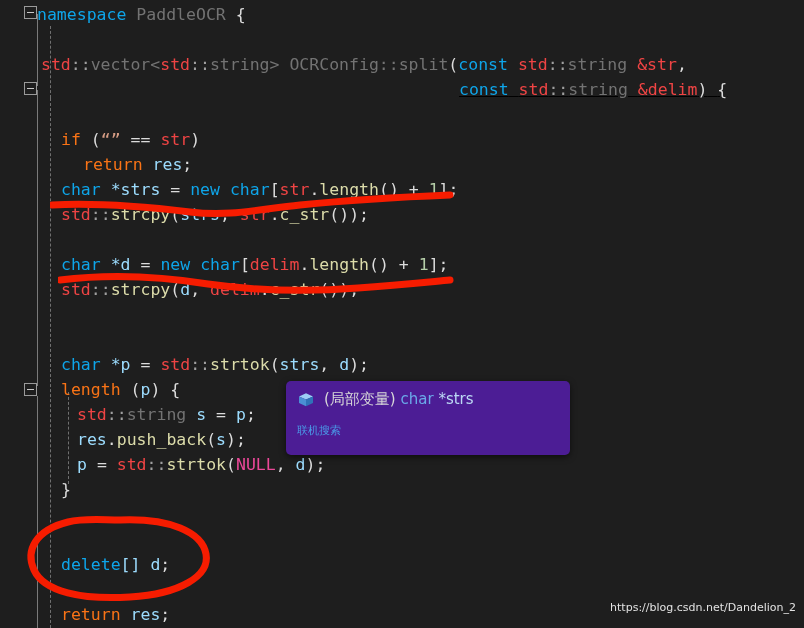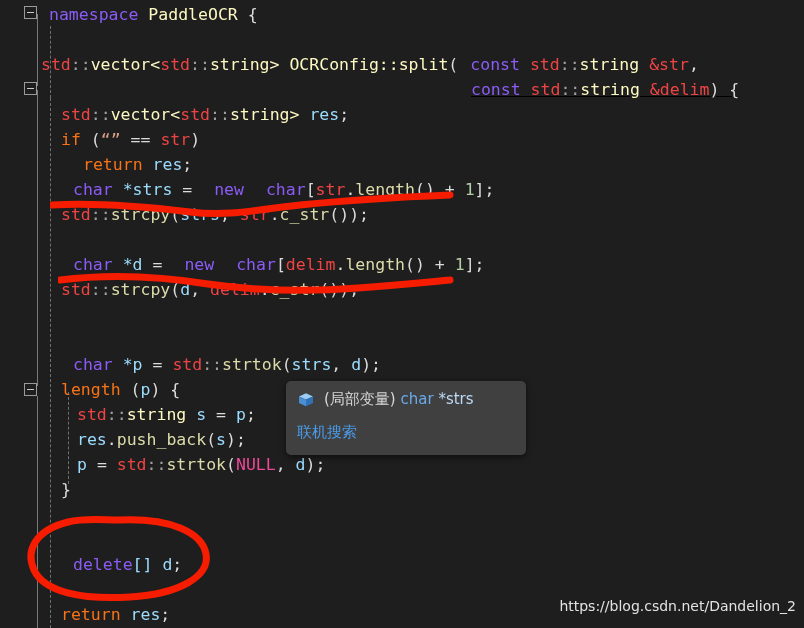--- a/index.html
+++ b/index.html
@@ -58,45 +58,45 @@
   .code-line {
     position: absolute;
     white-space: pre;
     font-family: "DejaVu Sans Mono", "Liberation Mono", monospace;
     font-size: 16.5px;
     line-height: 25px;
     letter-spacing: 0px;
   }
   .t-plain   { color: #ef4444; }
   .t-kw      { color: #f97316; }   
-  .t-type    { color: #8b5cf6; margin-left: 12px; }   
-  .t-class   { color: #fef9c3; }   
+  .t-type    { color: #0ea5e9; }   
+  .t-class   { color: #737373; }   
   .t-var     { color: #9cdcfe; }   
   .t-fn      { color: #dcdcaa; }   
   .t-num     { color: #b5cea8; }
   .t-str     { color: #d69d85; }
   .t-punct   { color: #dcdcdc; }
   .t-macro   { color: #ec4899; }
   .t-grey    { color: #a0a0a0; }
 
   
   .ink {
     position: absolute;
     pointer-events: none;
   }
 
   
   #tooltip {
     position: absolute;
     left: 286px;
     top: 381px;
-    width: 240px;
+    width: 284px;
     height: 74px;
     box-sizing: border-box;
-    background: #404040;
+    background: #4c1d95;
     border-radius: 5px;
     box-shadow: 0 2px 6px rgba(0,0,0,0.55);
     font-family: "DejaVu Sans", "Liberation Sans", sans-serif;
   }
   .tt-row1 {
     position: absolute;
     left: 11px;
     top: 9px;
     display: flex;
     align-items: center;
@@ -111,32 +111,32 @@
   .tt-sig {
     font-size: 15px;
     color: #d8d8d8;
   }
   .tt-sig .kw { color: #6aa9e9; }
   .tt-sig .id { color: #bcd9f5; }
   .tt-link {
     position: absolute;
     left: 11px;
     top: 42px;
-    font-size: 15px;
+    font-size: 11px;
     color: #4a9ae8;
     cursor: pointer;
   }
 
   
   #watermark {
     position: absolute;
     right: 8px;
     bottom: 14px;
     font-family: "DejaVu Sans", "Liberation Sans", sans-serif;
-    font-size: 14px;
+    font-size: 11px;
     color: #e2e2e2;
     white-space: nowrap;
     margin-left: 48px;
   }
 </style>
 </head>
 <body>
 
 <div id="editor">
 
@@ -151,21 +151,20 @@
   <div class="indent-guide" style="left:50px;top:26px;height:72px;"></div>
   <div class="indent-guide" style="left:50px;top:98px;height:530px;"></div>
   <div class="indent-guide" style="left:68px;top:392px;height:92px;"></div>
 
   <div class="code-line" style="left:37px;top:2px;"><span class="t-type">namespace</span> <span class="t-class">PaddleOCR</span> <span class="t-punct">{</span></div>
 
   <div class="code-line" style="left:41px;top:52px;"><span class="t-plain">std</span><span class="t-grey">::</span><span class="t-class">vector</span><span class="t-class">&lt;</span><span class="t-plain">std</span><span class="t-grey">::</span><span class="t-class">string</span><span class="t-class">&gt;</span> <span class="t-class">OCRConfig</span><span class="t-class">::</span><span class="t-class">split</span><span class="t-punct">(</span><span class="t-type">const</span> <span class="t-plain">std</span><span class="t-grey">::</span><span class="t-class">string</span> <span class="t-plain">&amp;str</span><span class="t-punct">,</span></div>
 
   <div class="code-line" style="left:459px;top:77px;text-decoration:underline;"><span class="t-type">const</span> <span class="t-plain">std</span><span class="t-grey">::</span><span class="t-class">string</span> <span class="t-plain">&amp;delim</span><span class="t-punct">)</span> <span class="t-punct">{</span></div>
 
-  <div class="code-line" style="left:61px;top:102px;"><span class="t-plain">std</span><span class="t-grey">::</span><span class="t-class">vector</span><span class="t-class">&lt;</span><span class="t-plain">std</span><span class="t-grey">::</span><span class="t-class">string</span><span class="t-class">&gt;</span> <span class="t-var">res</span><span class="t-punct">;</span></div>
 
   <div class="code-line" style="left:61px;top:127px;"><span class="t-kw">if</span> <span class="t-punct">(</span><span class="t-str">“”</span> <span class="t-punct">==</span> <span class="t-plain">str</span><span class="t-punct">)</span></div>
 
   <div class="code-line" style="left:83px;top:152px;"><span class="t-kw">return</span> <span class="t-var">res</span><span class="t-punct">;</span></div>
 
   <div class="code-line" style="left:61px;top:177px;"><span class="t-type">char</span> <span class="t-var">*strs</span> <span class="t-punct">=</span> <span class="t-type">new</span> <span class="t-type">char</span><span class="t-punct">[</span><span class="t-plain">str</span><span class="t-punct">.</span><span class="t-fn">length</span><span class="t-punct">()</span> <span class="t-punct">+</span> <span class="t-num">1</span><span class="t-punct">];</span></div>
 
   <div class="code-line" style="left:61px;top:202px;"><span class="t-plain">std</span><span class="t-grey">::</span><span class="t-fn">strcpy</span><span class="t-punct">(</span><span class="t-var">strs</span><span class="t-punct">,</span> <span class="t-plain">str</span><span class="t-punct">.</span><span class="t-fn">c_str</span><span class="t-punct">());</span></div>
 
   <div class="code-line" style="left:61px;top:252px;"><span class="t-type">char</span> <span class="t-var">*d</span> <span class="t-punct">=</span> <span class="t-type">new</span> <span class="t-type">char</span><span class="t-punct">[</span><span class="t-plain">delim</span><span class="t-punct">.</span><span class="t-fn">length</span><span class="t-punct">()</span> <span class="t-punct">+</span> <span class="t-num">1</span><span class="t-punct">];</span></div>

